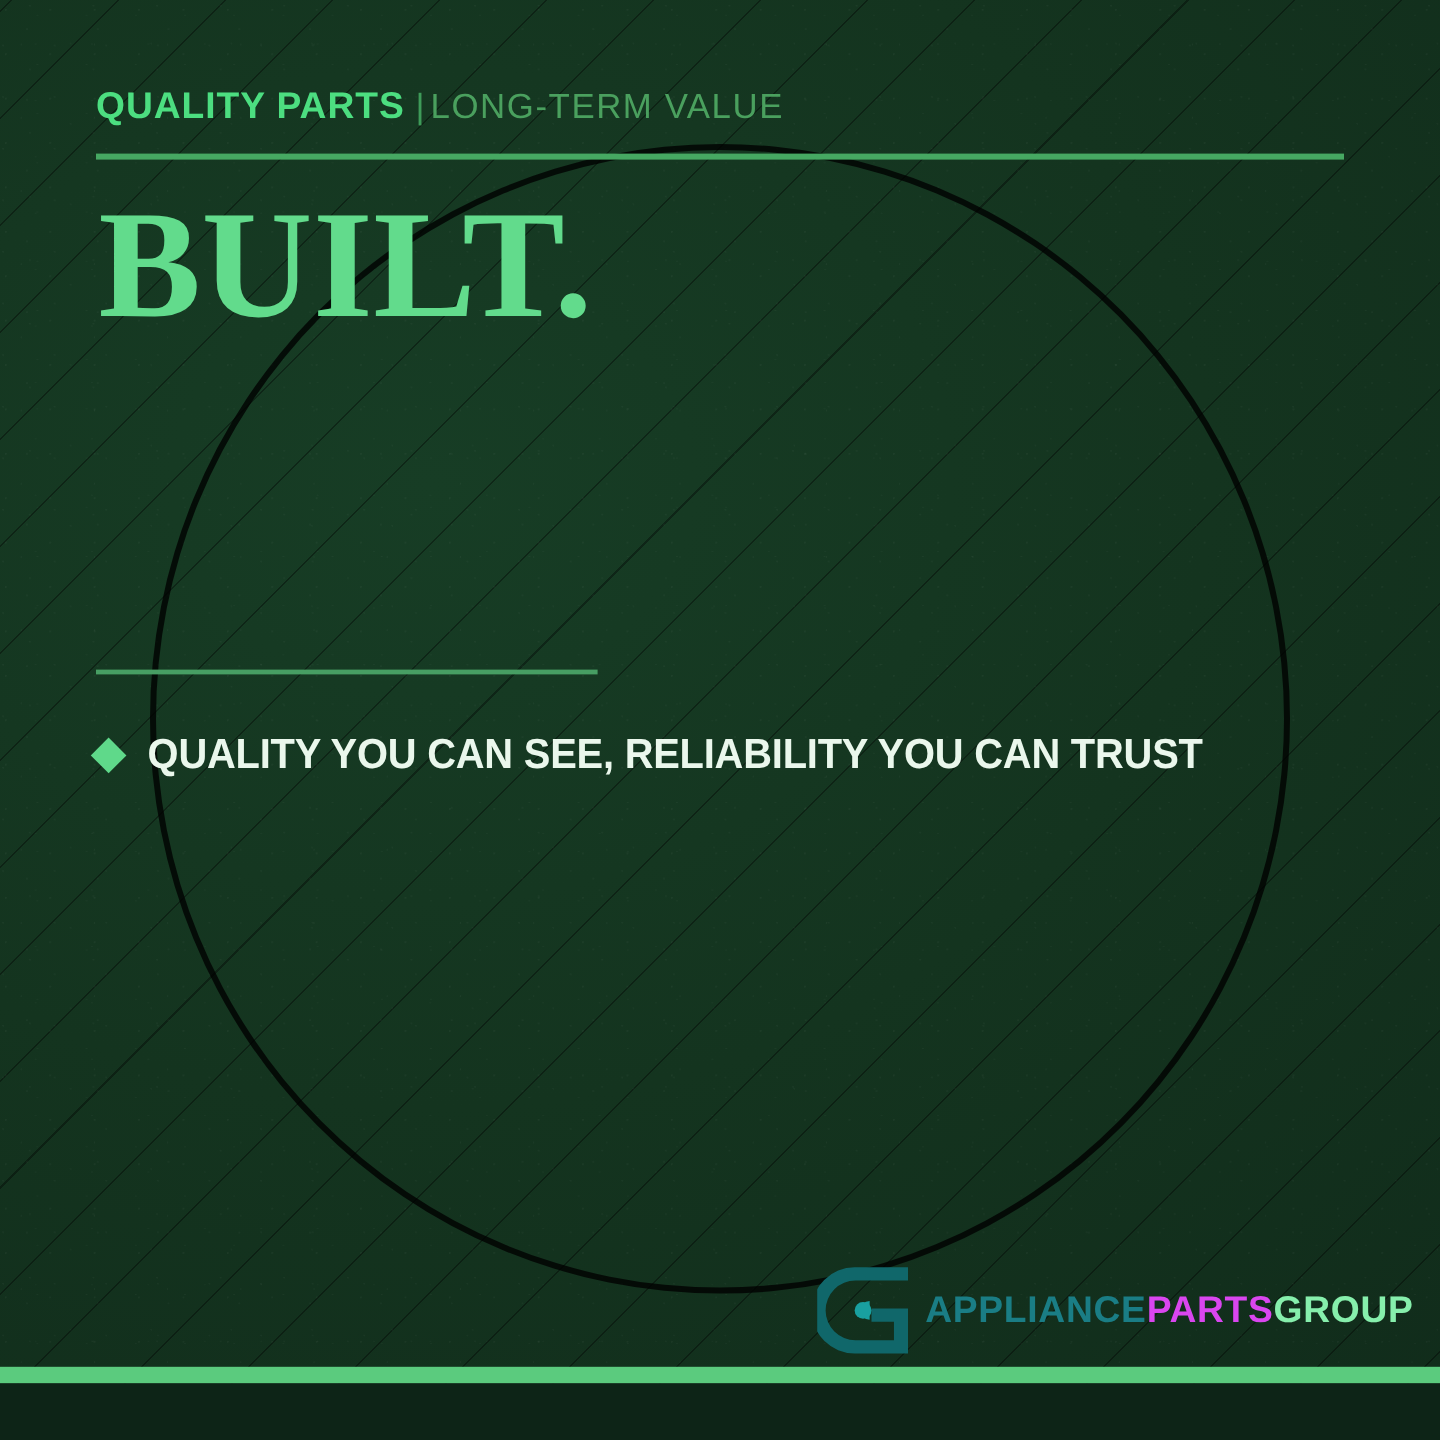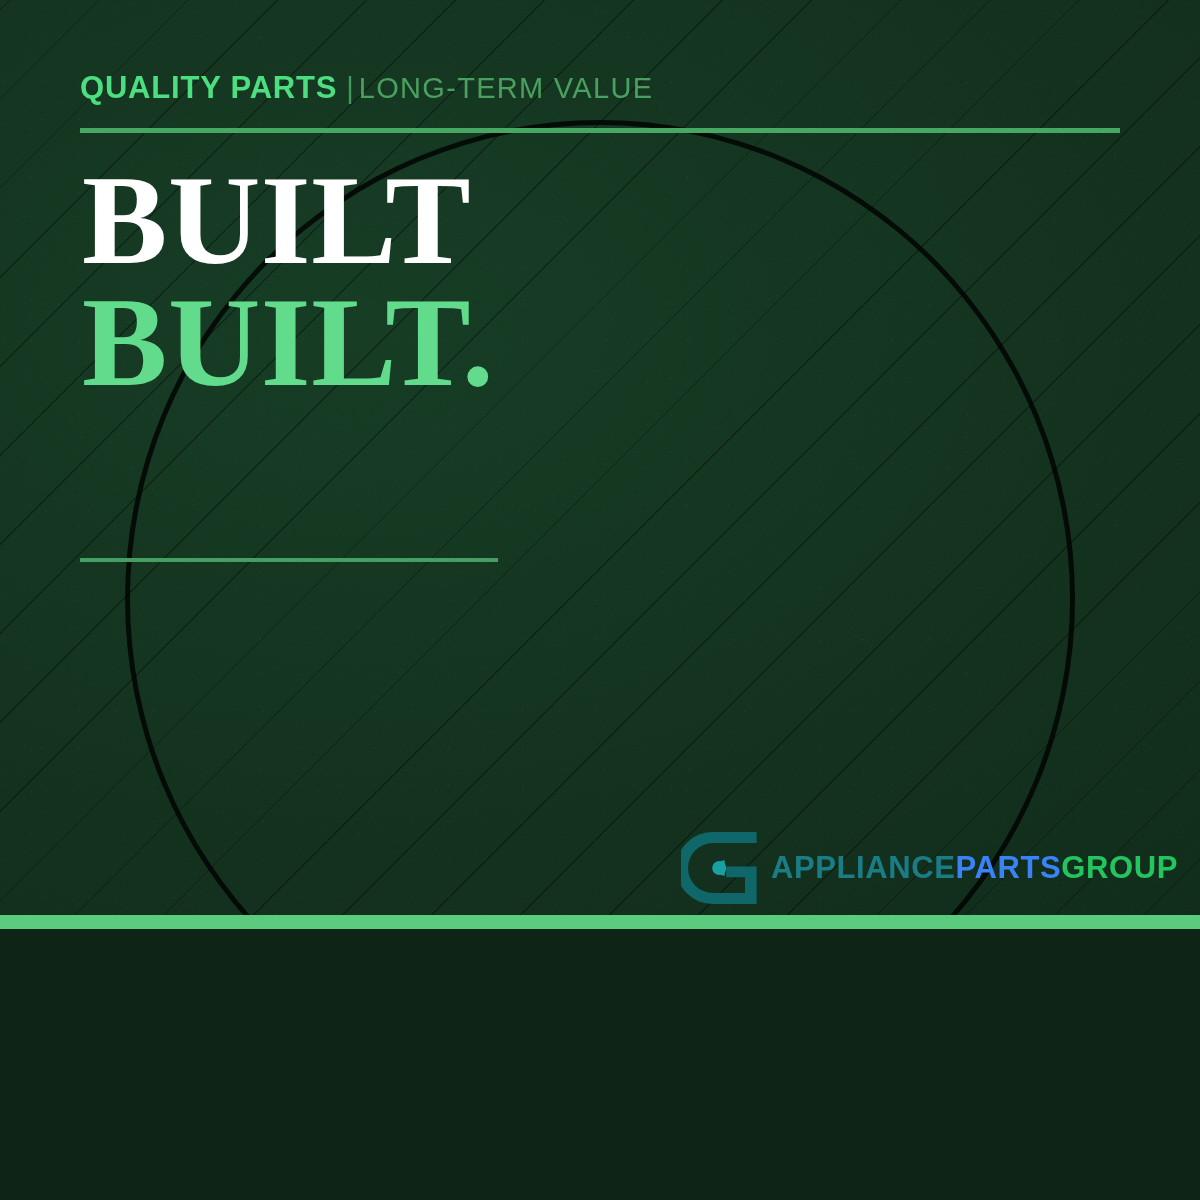--- a/index.html
+++ b/index.html
@@ -4,21 +4,21 @@
 <style>
   html, body {
     margin: 0;
     padding: 0;
     background: #0d2417;
   }
 
   #poster {
     position: relative;
     width: 1200px;
-    height: 929px;
+    height: 1153px;
     overflow: hidden;
     background-color: #14341f;
     font-family: "Liberation Sans", sans-serif;
     -webkit-font-smoothing: antialiased;
   }
 
   
   .bg-base {
     position: absolute;
     inset: 0;
@@ -183,22 +183,22 @@
     flex-direction: row;
     line-height: 0.96;
   }
   .logo-word {
     font-family: "Liberation Sans", sans-serif;
     font-weight: bold;
     font-size: 31px;
     letter-spacing: 0.6px;
   }
   .lw-1 { color: #1A7D85; }
-  .lw-2 { color: #3b82f6; }
-  .lw-3 { color: #22c55e; }
+  .lw-2 { color: #d946ef; }
+  .lw-3 { color: #86efac; }
 
   
   .bottom-bar {
     position: absolute;
     left: 0;
     right: 0;
     bottom: 0;
     height: 14px;
     background: #5BCB7E;
   }
@@ -215,31 +215,34 @@
 
   <div class="content">
 
     <div class="kicker">
       <span class="kicker-main">QUALITY PARTS</span><span class="kicker-sep">|</span><span class="kicker-sub">LONG-TERM VALUE</span>
     </div>
 
     <div class="rule-top"></div>
 
     <div class="headline">
-      <span class="hl-line hl-white">BUILT</span>
       <span class="hl-line hl-green">BUILT.</span>
     </div>
 
     <div class="rule-mid"></div>
 
     <div class="bullets">
 
 
 
 
+      <div class="bullet-row">
+        <span class="bullet-mark"></span>
+        <span class="bullet-text">QUALITY YOU CAN SEE, RELIABILITY YOU CAN TRUST</span>
+      </div>
 
     </div>
 
     <div class="logo">
       <svg class="logo-mark" viewBox="0 0 100 100">
         <path d="M97 4 H40 A38 38 0 0 0 40 96 H97 V48 H58 V62 H82 V82 H41 A26 26 0 0 1 41 18 H97 Z" fill="#10676A"></path>
         <path d="M46 50 a10 10 0 0 1 10 -10 v20 a10 10 0 0 1 -10 -10 z" fill="#19A0A0"></path>
         <circle cx="49" cy="50" r="9" fill="#19A0A0"></circle>
       </svg>
       <div class="logo-words">

